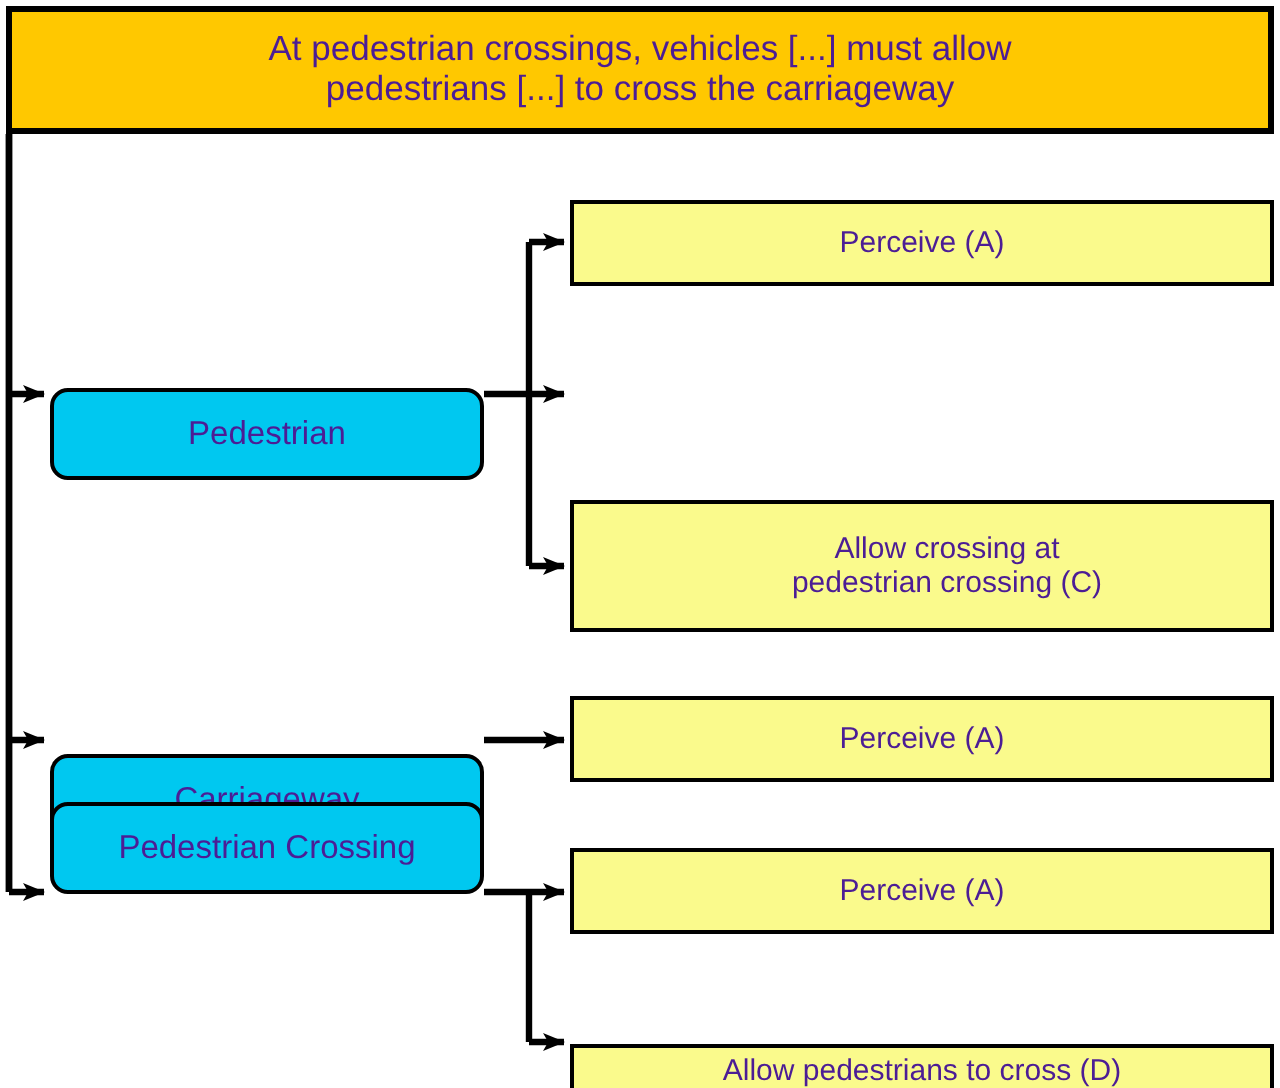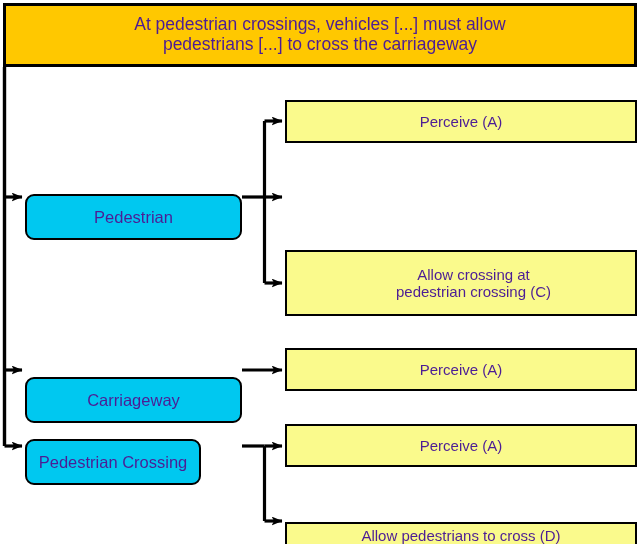--- a/index.html
+++ b/index.html
@@ -97,21 +97,21 @@
   </div>
 
   <div class="node node-entity" style="left:25px; top:174px; width:217px; height:46px;margin-top:20px;">
     <span class="node-label">Pedestrian</span>
   </div>
 
   <div class="node node-entity" style="left:25px; top:347px; width:217px; height:46px;margin-top:30px;">
     <span class="node-label">Carriageway</span>
   </div>
 
-  <div class="node node-entity" style="left:25px; top:439px; width:176px; height:46px;">
+  <div class="node node-entity" style="left:25px; top:401px; width:217px; height:46px;">
     <span class="node-label">Pedestrian Crossing</span>
   </div>
 
   <div class="node node-action" style="left:285px; top:100px; width:352px; height:43px;">
     <span class="node-label">Perceive (A)</span>
   </div>
 
 
   <div class="node node-action" style="left:285px; top:250px; width:352px; height:66px;padding-left:33px;">
     <span class="node-label">Allow crossing at

